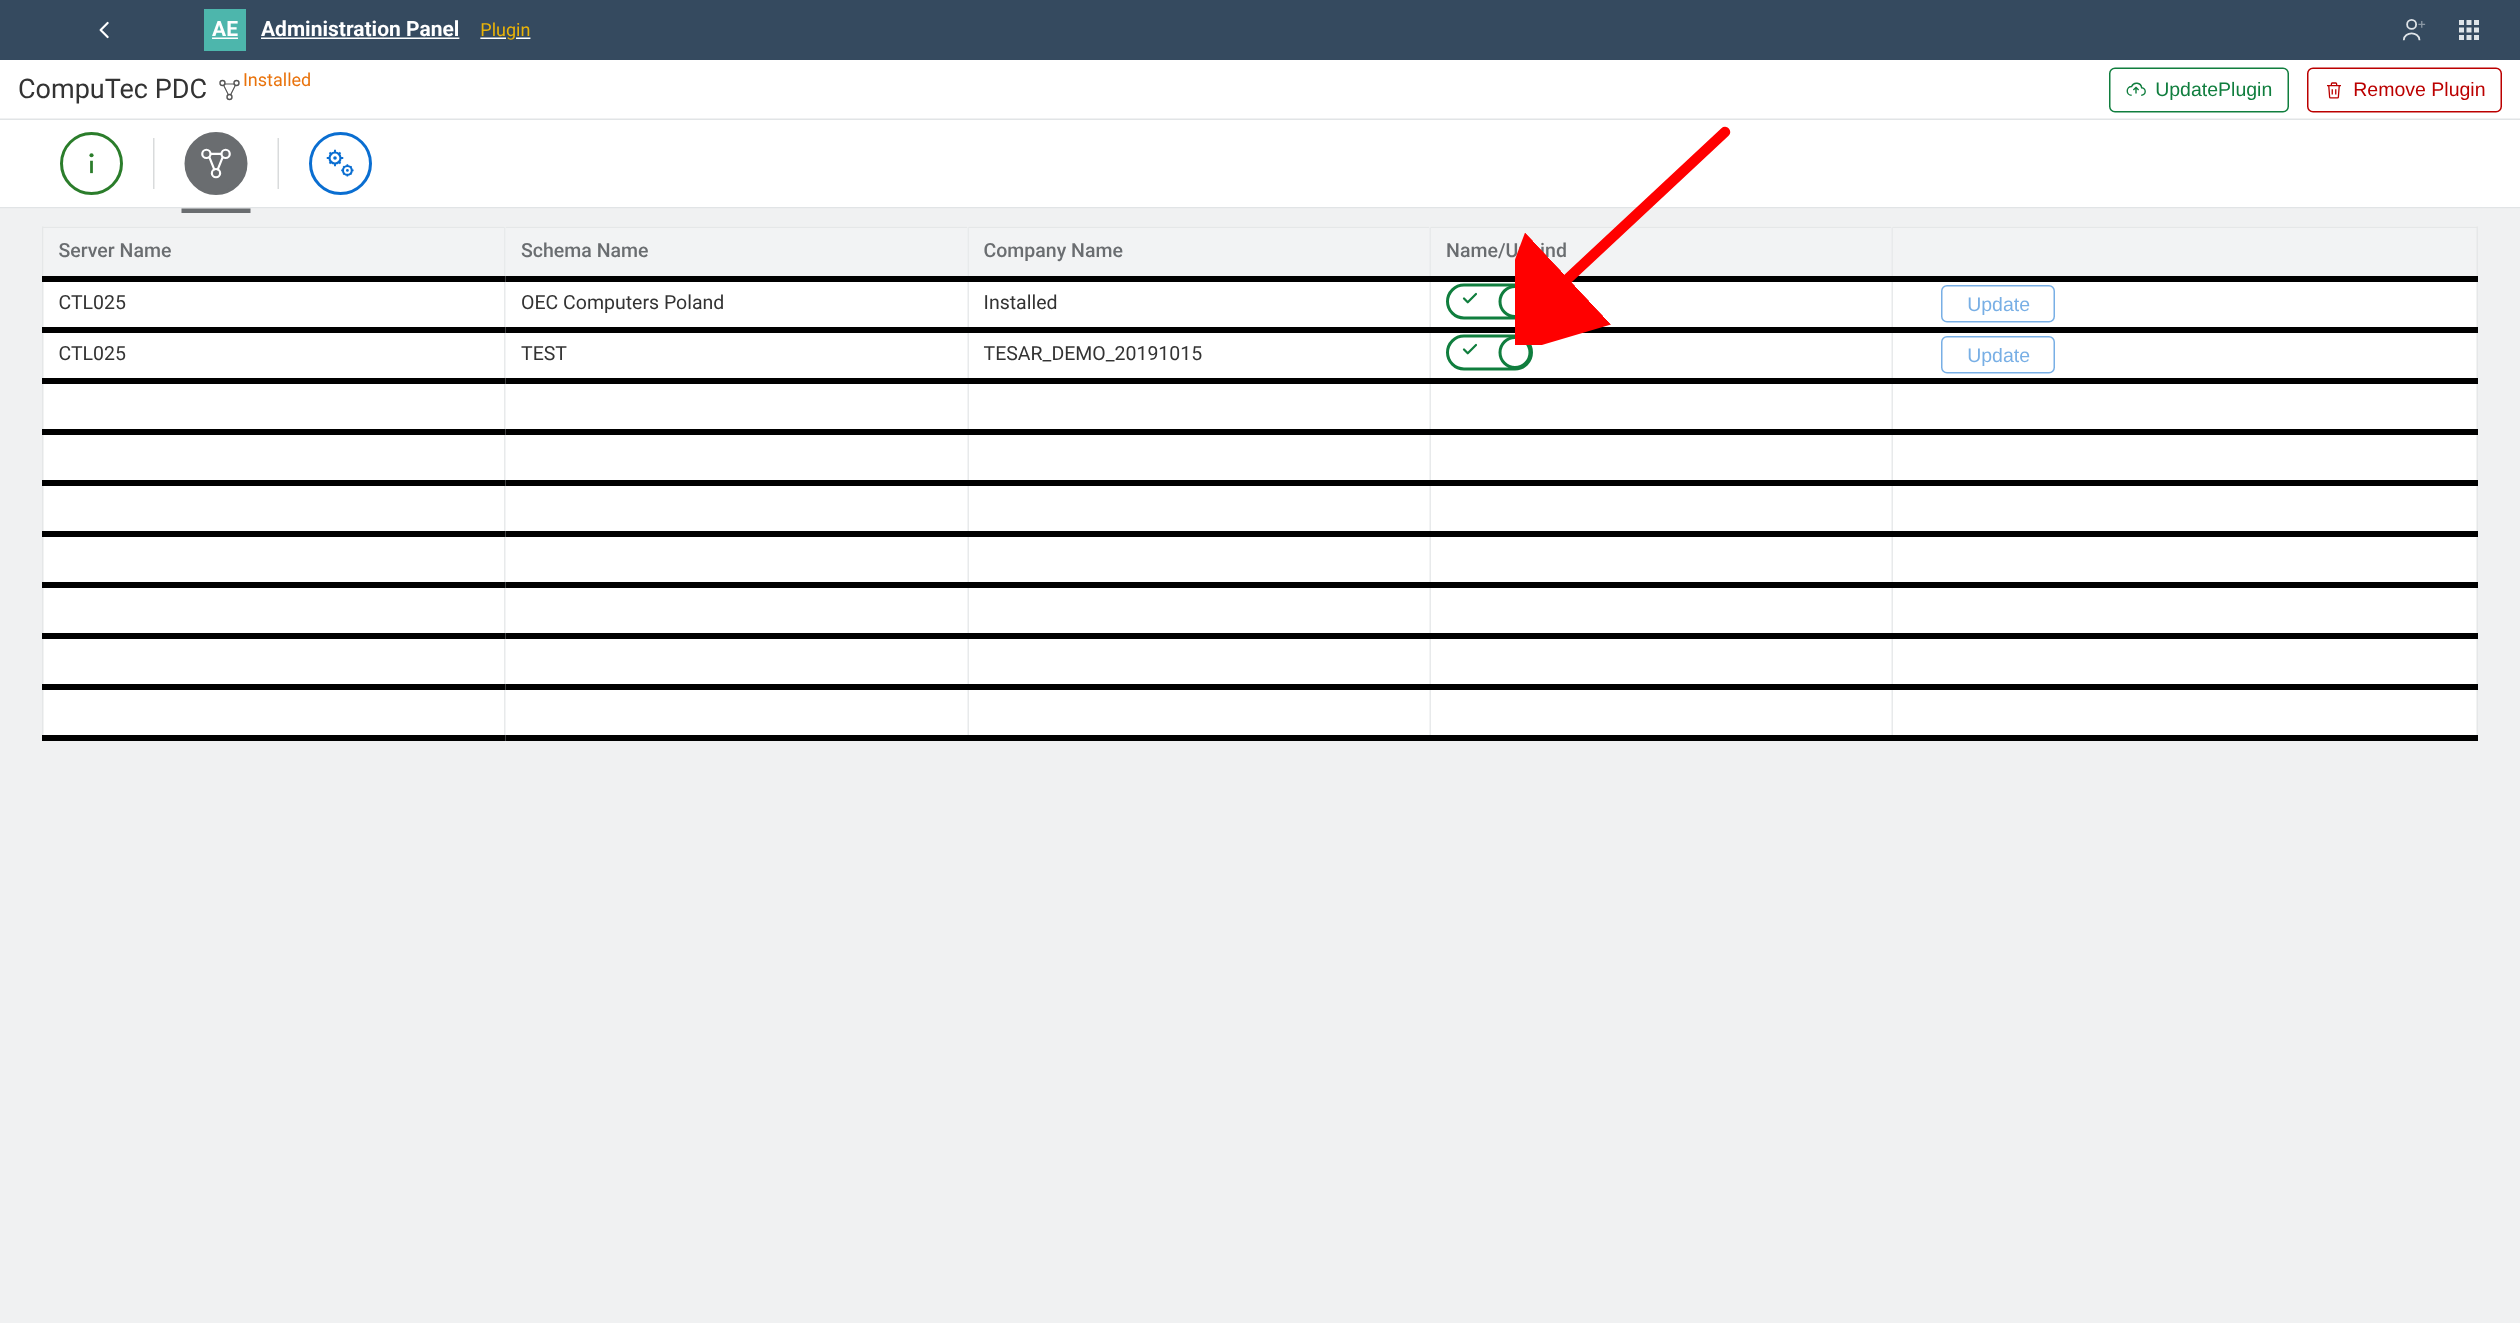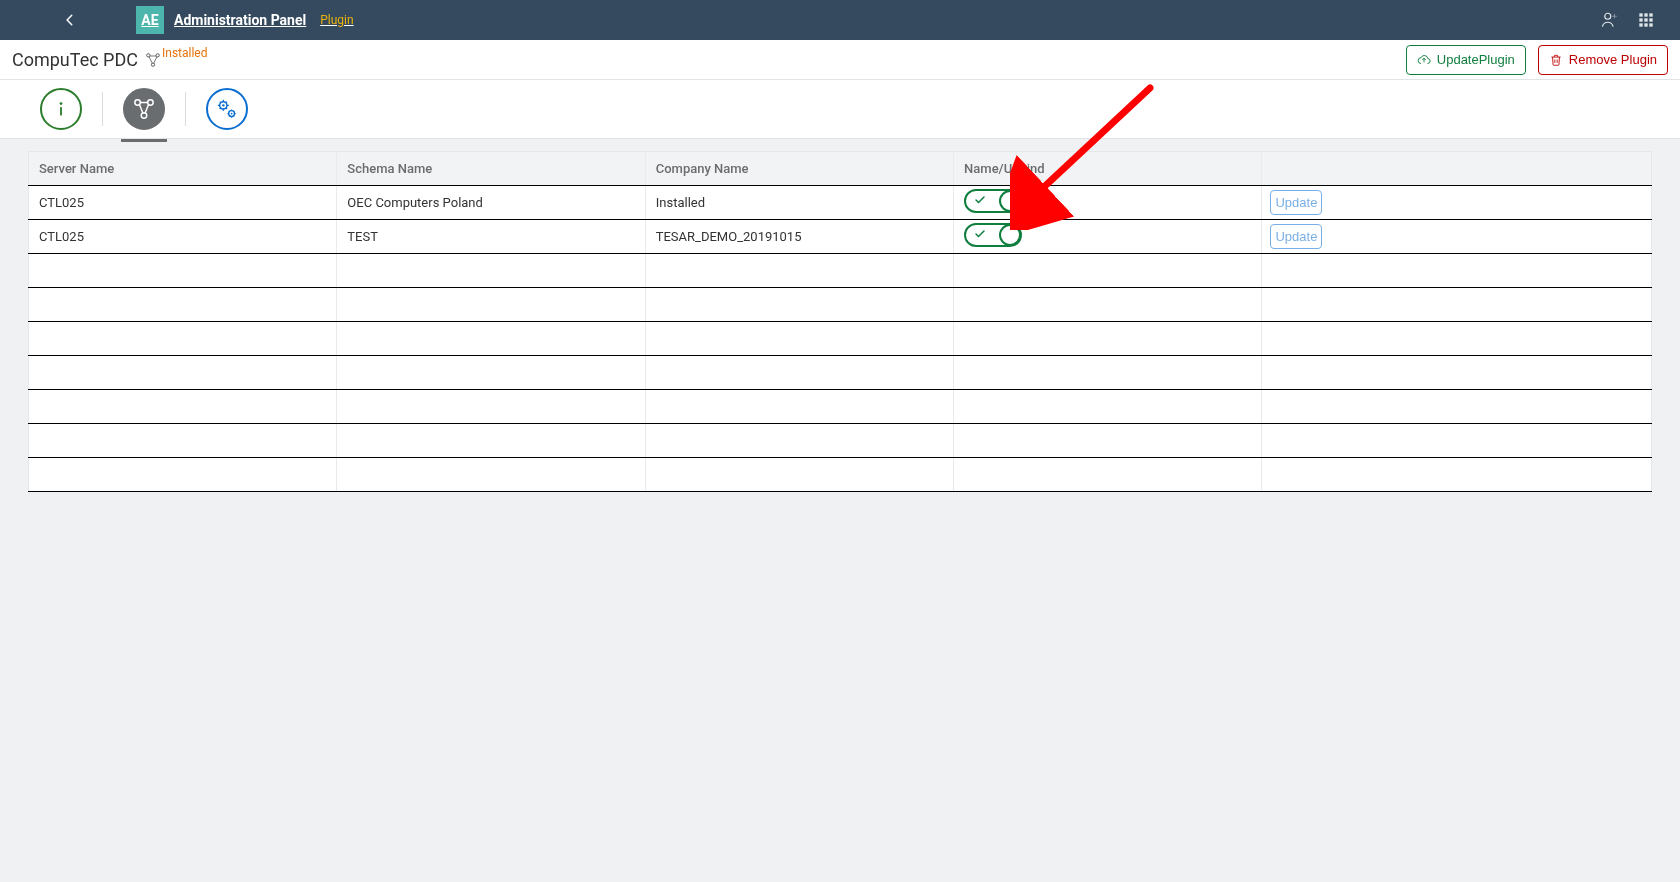--- a/index.html
+++ b/index.html
@@ -144,21 +144,21 @@
   }
   table {
     width: 100%;
     border-collapse: collapse;
     background: #fff;
     border: 1px solid #e5e7e8;
   }
   th, td {
     text-align: left;
     padding: 0 10px;
-    border-bottom: 1px solid #000000;
+    border-bottom: 4px solid #000000;
     border-right: 1px solid #e8eaeb;
     font-size: 13px;
     height: 34px;
   }
   th {
     background: #f2f3f4;
     color: #6a6d70;
     font-weight: 500;
     height: 34px;
   }
@@ -207,23 +207,24 @@
   .toggle.on{ }
   .toggle.on .knob{ left:auto; right:-1px; }
 
   .update-cell{ text-align:left; padding-left:8px;}
   .update-btn{
     border:1px solid #0a6ed1;
     color:#0a6ed1;
     background:#fff;
     border-radius:4px;
     font-size:13px;
-    padding: 4px 4px;
+    padding: 4px 16px;
     opacity:0.55;
     cursor:pointer;
+    margin-left:24px;
   }
 
   
   .arrow-overlay{
     position:absolute;
     top: 80px;
     left: 1010px;
     pointer-events:none;
   }
 </style>

